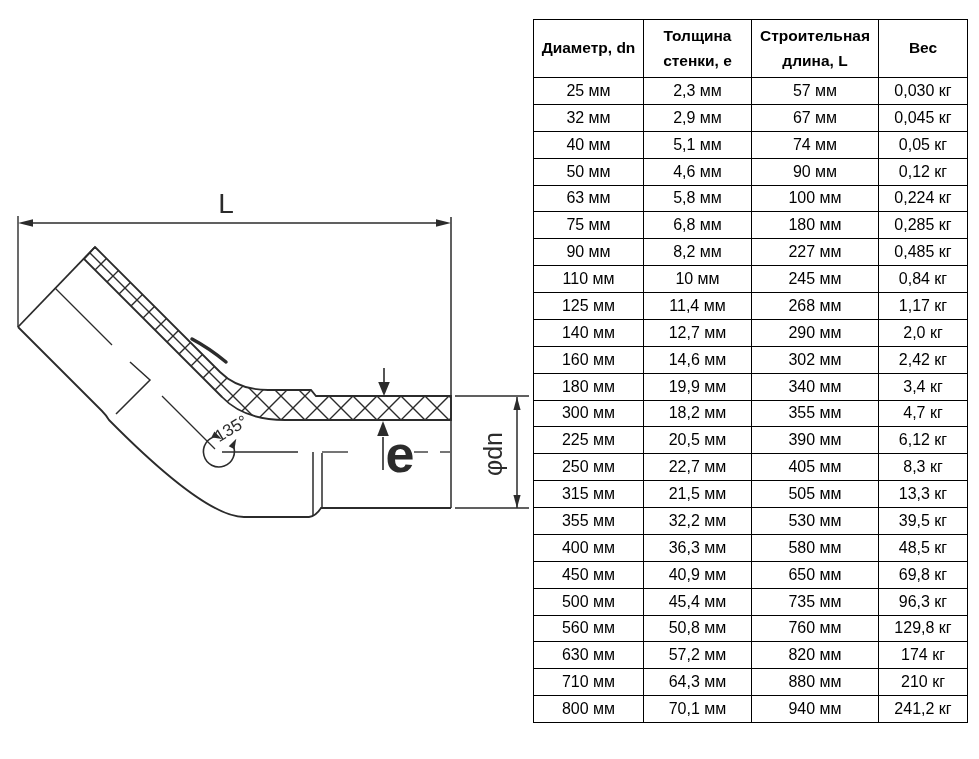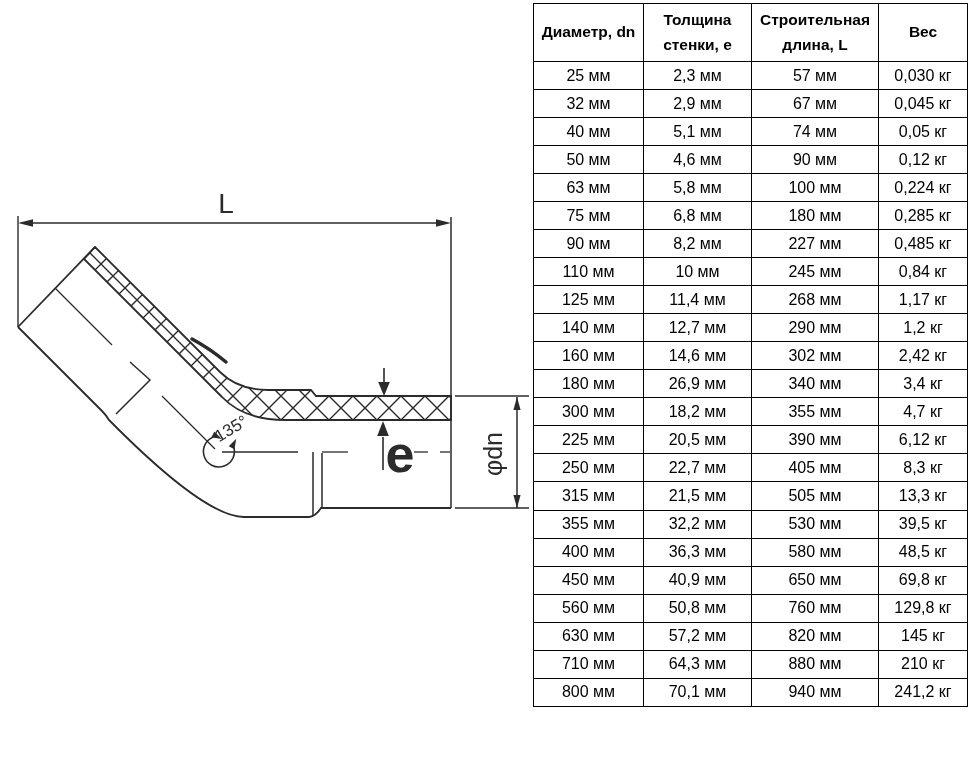--- a/index.html
+++ b/index.html
@@ -7,21 +7,21 @@
     position:relative;
     width:979px;height:759px;
     background:#ffffff;
     font-family:"Liberation Sans", sans-serif;
     overflow:hidden;
   }
   svg.diagram{position:absolute;left:0;top:0;}
   .dim-text{fill:#2b2b2b;}
   table.spec{
     position:absolute;
-    left:533px;top:3px;
+    left:533px;top:19px;
     width:434px;height:704px;
     border-collapse:collapse;
     table-layout:fixed;
     background:#ffffff;
   }
   table.spec th, table.spec td{
     border:1.6px solid #000000;
     text-align:center;
     vertical-align:middle;
     color:#000000;
@@ -186,33 +186,33 @@
           <td>125 мм</td>
           <td>11,4 мм</td>
           <td>268 мм</td>
           <td>1,17 кг</td>
         </tr>
 
         <tr>
           <td>140 мм</td>
           <td>12,7 мм</td>
           <td>290 мм</td>
-          <td>1,2 кг</td>
+          <td>2,0 кг</td>
         </tr>
 
         <tr>
           <td>160 мм</td>
           <td>14,6 мм</td>
           <td>302 мм</td>
           <td>2,42 кг</td>
         </tr>
 
         <tr>
           <td>180 мм</td>
-          <td>26,9 мм</td>
+          <td>19,9 мм</td>
           <td>340 мм</td>
           <td>3,4 кг</td>
         </tr>
 
         <tr>
           <td>300 мм</td>
           <td>18,2 мм</td>
           <td>355 мм</td>
           <td>4,7 кг</td>
         </tr>
@@ -252,33 +252,39 @@
           <td>48,5 кг</td>
         </tr>
 
         <tr>
           <td>450 мм</td>
           <td>40,9 мм</td>
           <td>650 мм</td>
           <td>69,8 кг</td>
         </tr>
 
+        <tr>
+          <td>500 мм</td>
+          <td>45,4 мм</td>
+          <td>735 мм</td>
+          <td>96,3 кг</td>
+        </tr>
 
         <tr>
           <td>560 мм</td>
           <td>50,8 мм</td>
           <td>760 мм</td>
           <td>129,8 кг</td>
         </tr>
 
         <tr>
           <td>630 мм</td>
           <td>57,2 мм</td>
           <td>820 мм</td>
-          <td>145 кг</td>
+          <td>174 кг</td>
         </tr>
 
         <tr>
           <td>710 мм</td>
           <td>64,3 мм</td>
           <td>880 мм</td>
           <td>210 кг</td>
         </tr>
 
         <tr>

